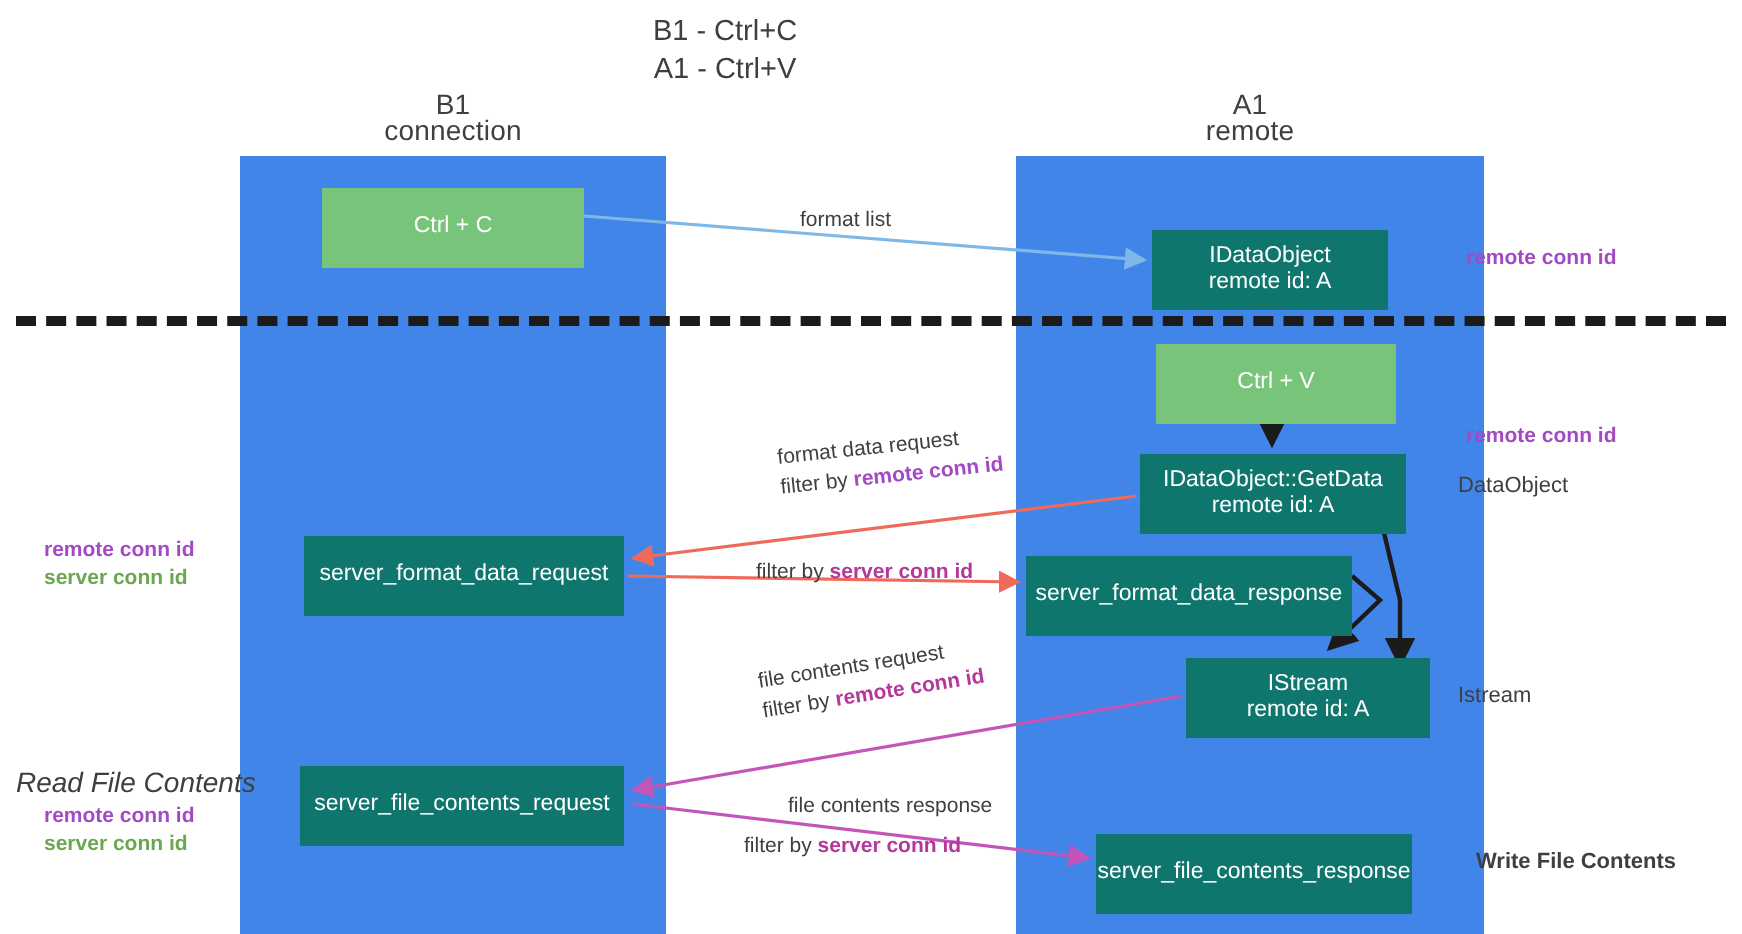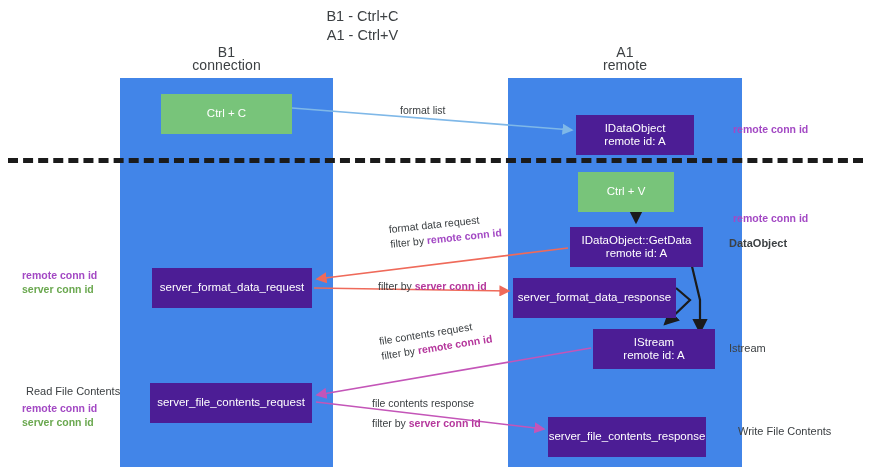--- a/index.html
+++ b/index.html
@@ -43,48 +43,48 @@
 
   
   .node{
     position:absolute;box-sizing:border-box;
     display:flex;flex-direction:column;align-items:center;justify-content:center;
     color:#ffffff;font-size:11.5px;line-height:13.5px;text-align:center;
     padding:20px 4px;
   }
   .node .l2{display:block;}
   .green{background:#78c47a;}
-  .orange{background:#4c1d95;}
+  .orange{background:#0f766e;}
 
   #n-ctrlc{left:161px;top:94px;width:131px;height:27px;}
   #n-dataobject{left:576px;top:115px;width:118px;height:31px;}
-  #n-ctrlv{left:578px;top:172px;width:96px;height:26px;}
+  #n-ctrlv{left:578px;top:172px;width:120px;height:26px;}
   #n-getdata{left:570px;top:227px;width:133px;height:31px;}
   #n-fmtreq{left:152px;top:268px;width:160px;height:26px;}
   #n-fmtresp{left:513px;top:278px;width:163px;height:26px;}
   #n-istream{left:593px;top:329px;width:122px;height:31px;}
   #n-filereq{left:150px;top:383px;width:162px;height:26px;}
   #n-fileresp{left:548px;top:417px;width:158px;height:26px;}
 
   
   .side{
     position:absolute;font-size:10.5px;line-height:14px;font-weight:bold;
   }
   .purple{color:#a349c4;}
   .green-t{color:#6aa84f;}
 
   #s-remote1{left:733px;top:122px;}
   #s-remote2{left:733px;top:211px;}
-  #s-dataobject{left:729px;top:236px;font-weight:bold;color:#3c4043;font-size:11px;}
+  #s-dataobject{left:729px;top:236px;font-weight:normal;color:#3c4043;font-size:11px;}
   #s-istream{left:729px;top:341px;font-weight:normal;color:#3c4043;font-size:11px;}
-  #s-write{left:738px;top:424px;font-weight:normal;color:#3c4043;font-size:11px;}
+  #s-write{left:738px;top:424px;font-weight:bold;color:#3c4043;font-size:11px;}
 
   #s-left-mid{left:22px;top:268px;}
   #s-left-bot{left:22px;top:401px;}
-  #s-read{left:26px;top:384px;font-weight:normal;color:#3c4043;font-size:11px;}
+  #s-read{left:8px;top:384px;font-weight:normal;color:#3c4043;font-size:14px;font-style:italic;}
 
   
   .flowlab{
     position:absolute;font-size:10.5px;line-height:15px;white-space:nowrap;
     color:#3c4043;
   }
   .tilt-up{transform:rotate(-6deg);transform-origin:left top;}
   .tilt-up-s{transform:rotate(-9deg);transform-origin:left top;}
 
   #f-formatlist{left:400px;top:103px;}
@@ -222,21 +222,21 @@
   <div class="flowlab" id="f-fdresp">
     <div style="margin-top:5px"><span>filter by </span><span class="c-magenta">server conn id</span></div>
   </div>
 
   <div class="flowlab tilt-up-s" id="f-fcreq">
     <div>file contents request</div>
     <div><span>filter by </span><span class="c-magenta">remote conn id</span></div>
   </div>
 
   <div class="flowlab" id="f-fcresp">
-    <div style="">file contents response</div>
+    <div style="margin-left:22px">file contents response</div>
     <div style="margin-top:5px"><span>filter by </span><span class="c-magenta">server conn id</span></div>
   </div>
 
   <div class="side purple" id="s-remote1">remote conn id</div>
   <div class="side purple" id="s-remote2">remote conn id</div>
   <div class="side" id="s-dataobject">DataObject</div>
   <div class="side" id="s-istream">Istream</div>
   <div class="side" id="s-write">Write File Contents</div>
 
   <div class="side" id="s-left-mid">

